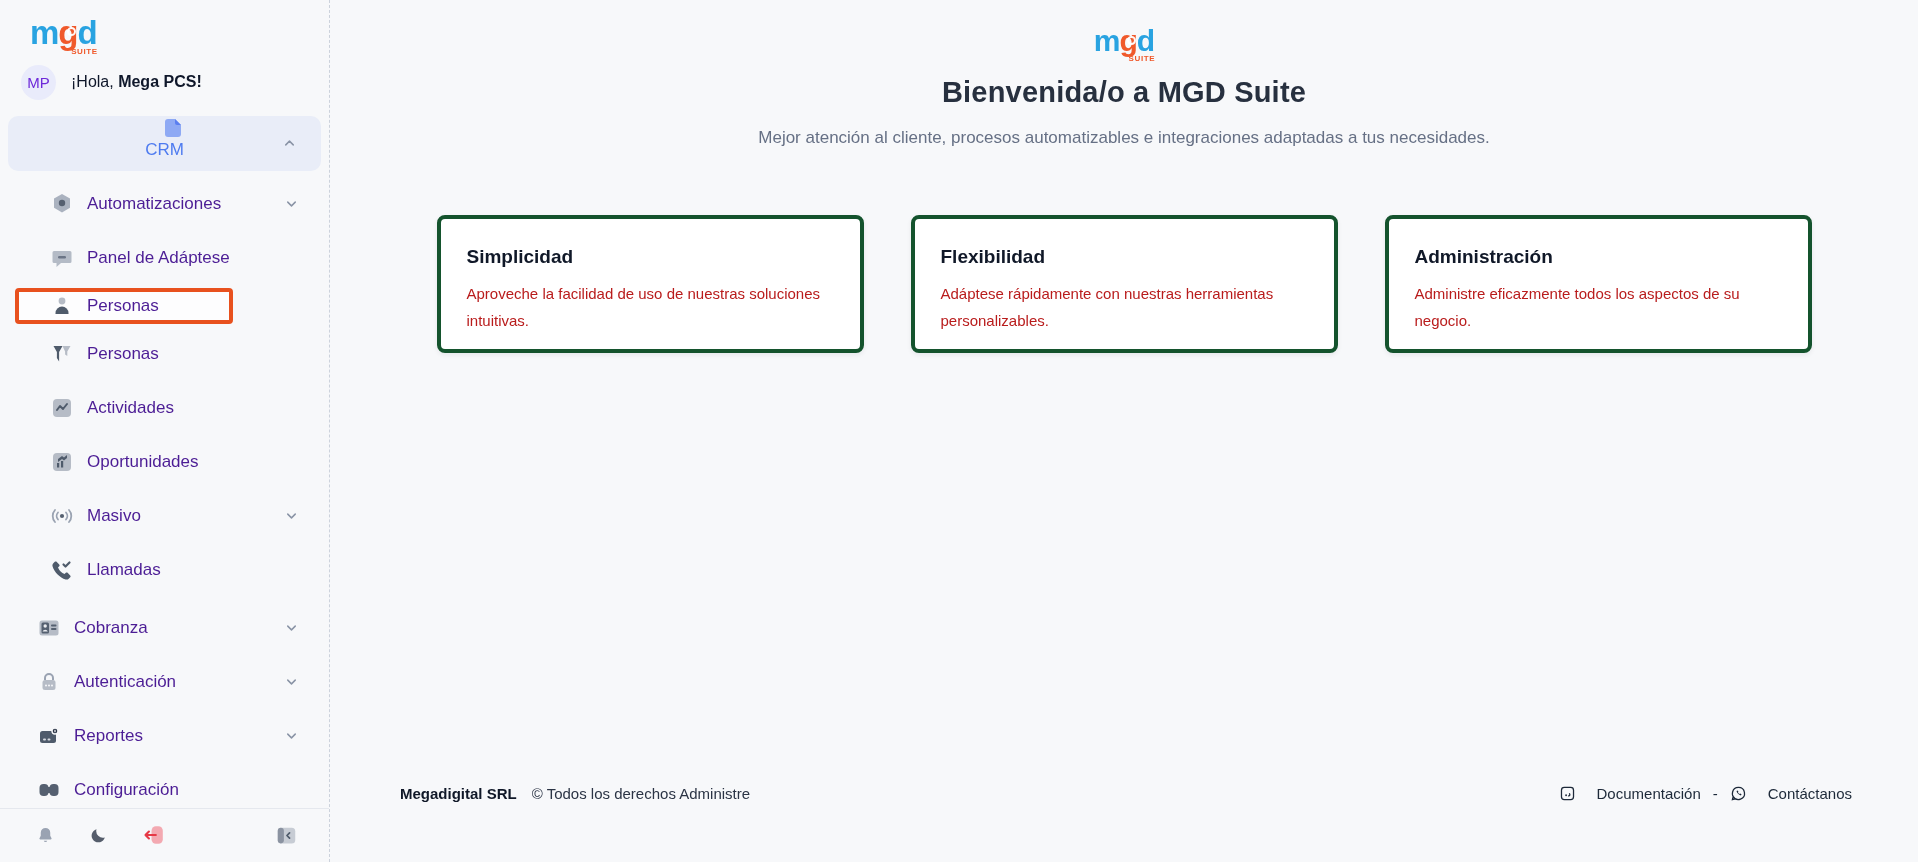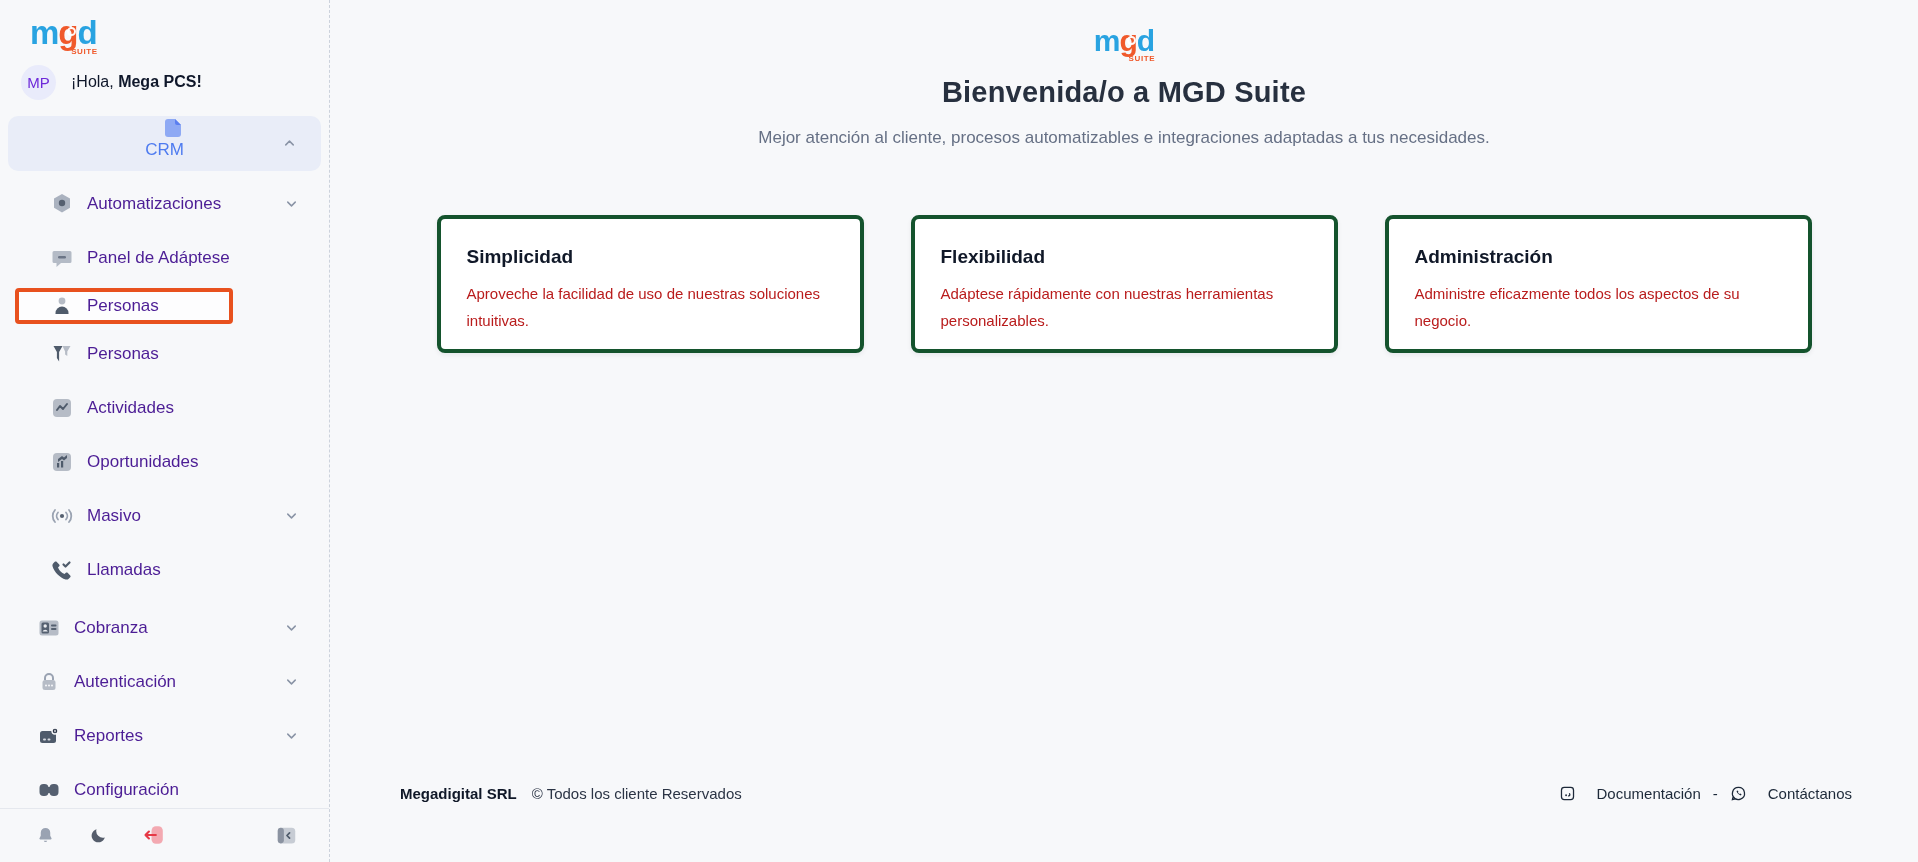--- a/index.html
+++ b/index.html
@@ -307,21 +307,21 @@
     </div>
     <div class="card">
       <div class="card-title">Administración</div>
       <div class="card-desc">Administre eficazmente todos los aspectos de su negocio.</div>
     </div>
   </section>
 
   <footer class="page-footer">
     <div class="footer-left">
       <span class="footer-company">Megadigital SRL</span>
-      <span class="footer-copy">© Todos los cliente Reservados</span>
+      <span class="footer-copy">© Todos los derechos Administre</span>
     </div>
     <div class="footer-right">
       <a class="footer-link">
         <svg width="17" height="17" viewBox="0 0 24 24" fill="none" stroke="#1d2939" stroke-width="1.8">
           <rect x="3.5" y="3.5" width="17" height="17" rx="4"></rect>
           <circle cx="10" cy="14.5" r="1.3" fill="#1d2939" stroke="none"></circle>
           <path d="M13.5 15.5c1.8 0 2.2-1.6 1.4-3.2" stroke-linecap="round"></path>
         </svg>
         <span>Documentación</span>
       </a>

